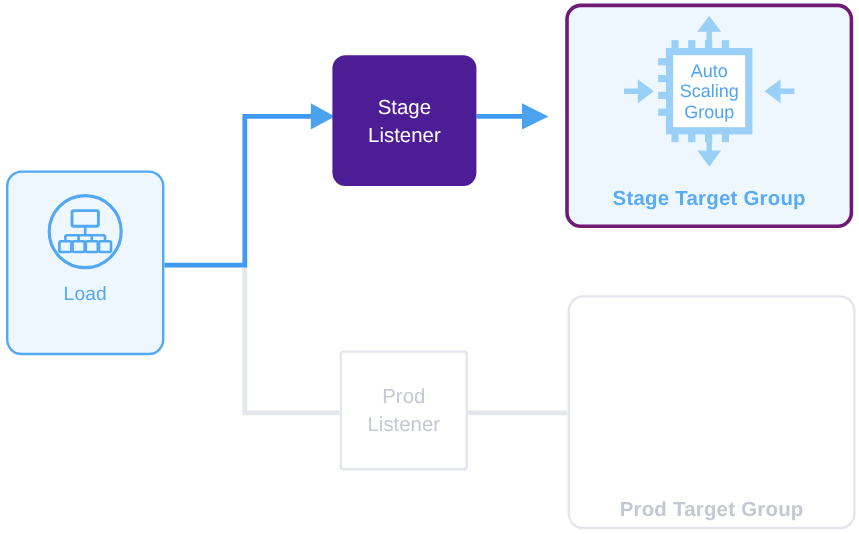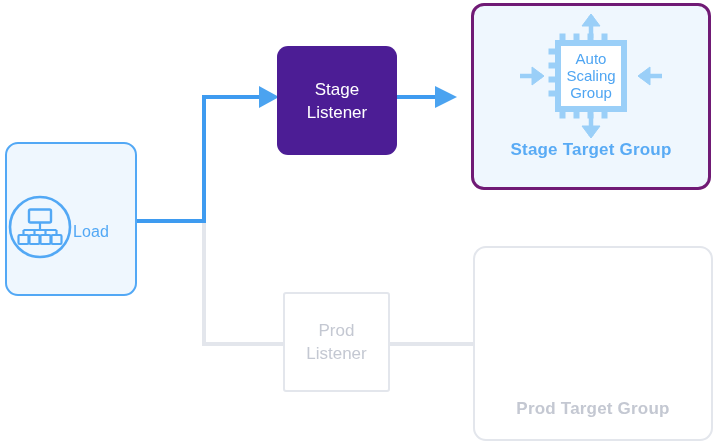--- a/index.html
+++ b/index.html
@@ -13,21 +13,21 @@
   
   #wires{position:absolute;left:0;top:0;width:716px;height:445px;}
 
   
   .node{position:absolute;box-sizing:border-box;display:flex;}
 
   
   .lb{
     left:5px;top:142px;width:132px;height:154px;
     border:2px solid #52A8F5;background:#EFF7FE;border-radius:13px;
-    flex-direction:row;align-items:center;justify-content:flex-start;
+    flex-direction:column;align-items:center;justify-content:flex-start;
     padding-top:16px;
   }
   .lb-icon{width:66px;height:66px;}
   .lb-label{
     margin-top:9px;color:#52A8F5;font-size:16px;line-height:21px;
     text-align:center;letter-spacing:.1px;
   }
 
   
   .stage-listener{
@@ -50,30 +50,30 @@
   }
 
   
   .stage-tg{
     left:471px;top:3px;width:240px;height:187px;
     border:3px solid #701a75;background:#EFF7FE;border-radius:13px;
     flex-direction:column;align-items:center;justify-content:flex-start;
   }
   .asg-icon{margin-top:6px;width:150px;height:128px;}
   .stage-tg-label{
-    margin-top:0;color:#59ABF5;font-size:17px;font-weight:bold;
+    margin-top:16px;color:#59ABF5;font-size:17px;font-weight:bold;
     letter-spacing:.2px;text-align:center;
   }
 
   
   .prod-tg{
     left:473px;top:246px;width:240px;height:195px;
     border:2px solid #E3E6EC;background:#ffffff;border-radius:13px;
     flex-direction:column;align-items:center;justify-content:flex-end;
-    padding-bottom:20px;
+    padding-bottom:4px;
   }
   .prod-tg-label{
     color:#C4C8D2;font-size:17px;font-weight:bold;letter-spacing:.2px;
     text-align:center;
   }
 </style>
 </head>
 <body>
 
 <div id="canvas">

